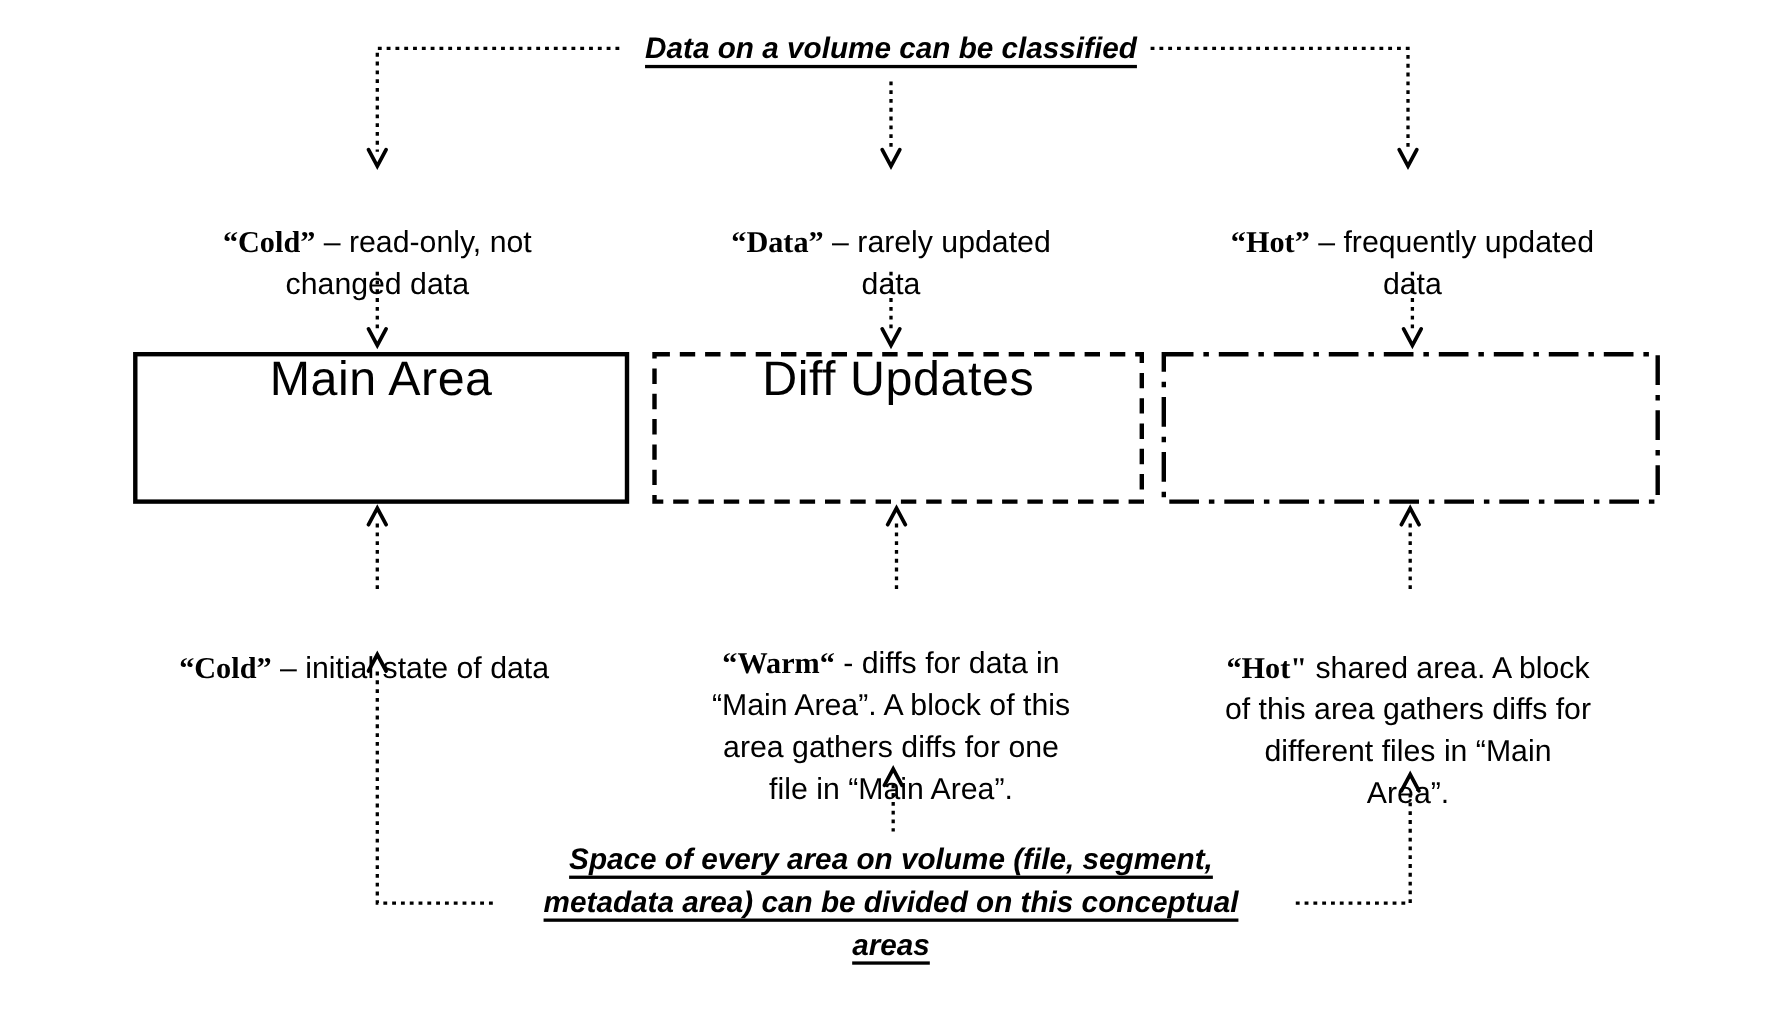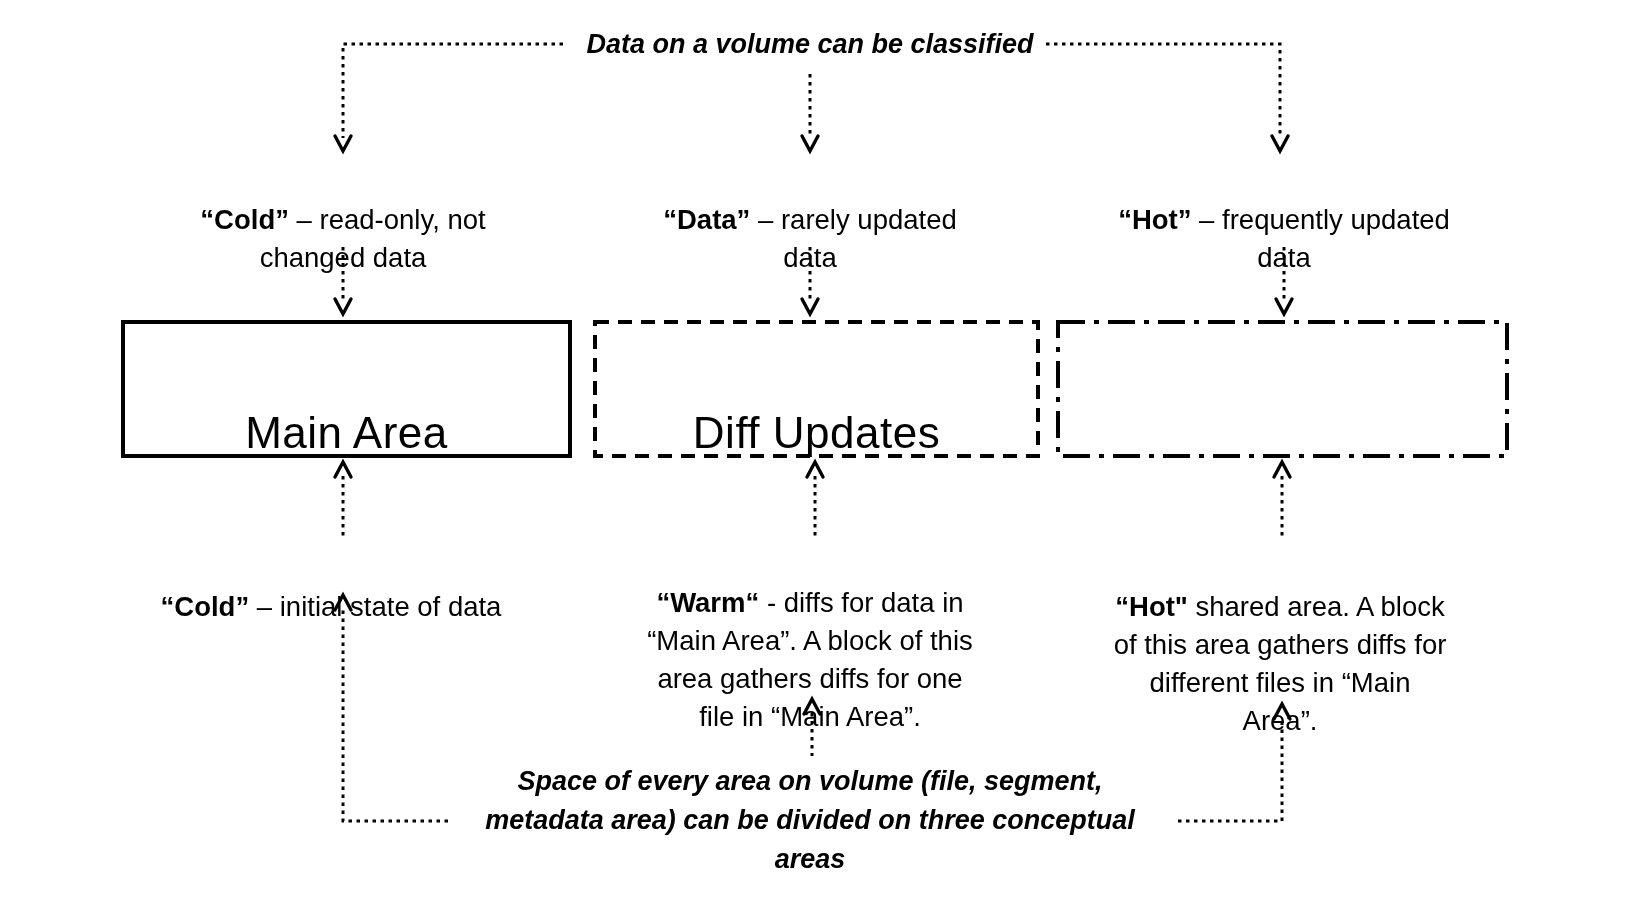--- a/index.html
+++ b/index.html
@@ -5,27 +5,27 @@
   html,body{margin:0;padding:0;background:#ffffff;}
   .canvas{
     position:relative;width:1626px;height:924px;background:#ffffff;
     font-family:"Liberation Sans","DejaVu Sans",sans-serif;color:#000;
     overflow:hidden;
   }
   .connectors{position:absolute;left:0;top:0;width:1626px;height:924px;}
   .txt{position:absolute;text-align:center;white-space:pre-line;}
   .caption{
     font-size:27px;line-height:34px;font-weight:700;font-style:italic;
-    text-decoration-thickness:2.5px;text-underline-offset:6px;
+    text-decoration:underline;text-decoration-thickness:2.5px;text-underline-offset:6px;
   }
   .lbl{font-size:27.5px;line-height:38px;}
-  .term{font-weight:700;}
+  .term{font-weight:700;font-family:Liberation Serif, serif;}
   .box-label{
     position:absolute;top:320px;height:138px;
-    display:flex;align-items:flex-end;justify-content:center;
+    display:flex;align-items:flex-start;justify-content:center;
     font-size:44px;letter-spacing:0.5px;
   }
   .dotted{fill:none;stroke:#000;stroke-width:3;stroke-dasharray:3.5 4.5;}
   .head{fill:none;stroke:#000;stroke-width:3.4;stroke-linecap:round;}
   .rect-solid{fill:none;stroke:#000;stroke-width:4;}
   .rect-dashed{fill:none;stroke:#000;stroke-width:4;stroke-dasharray:14 9;}
   .rect-dashdot{fill:none;stroke:#000;stroke-width:4;stroke-dasharray:27 9 5 9;}
 </style>
 </head>
 <body>
@@ -123,16 +123,16 @@
 file in “Main Area”.</span>
   </div>
   <div class="txt lbl" style="left:1080px;top:550px;width:400px">
     <span class="term">“Hot"</span><span> shared area. A block
 of this area gathers diffs for
 different files in “Main
 Area”.</span>
   </div>
 
   <div class="txt caption" style="left:410px;top:762px;width:800px;line-height:39px">Space of every area on volume (file, segment,
-metadata area) can be divided on three conceptual
+metadata area) can be divided on this conceptual
 areas</div>
 
 </div>
 
 </body></html>

